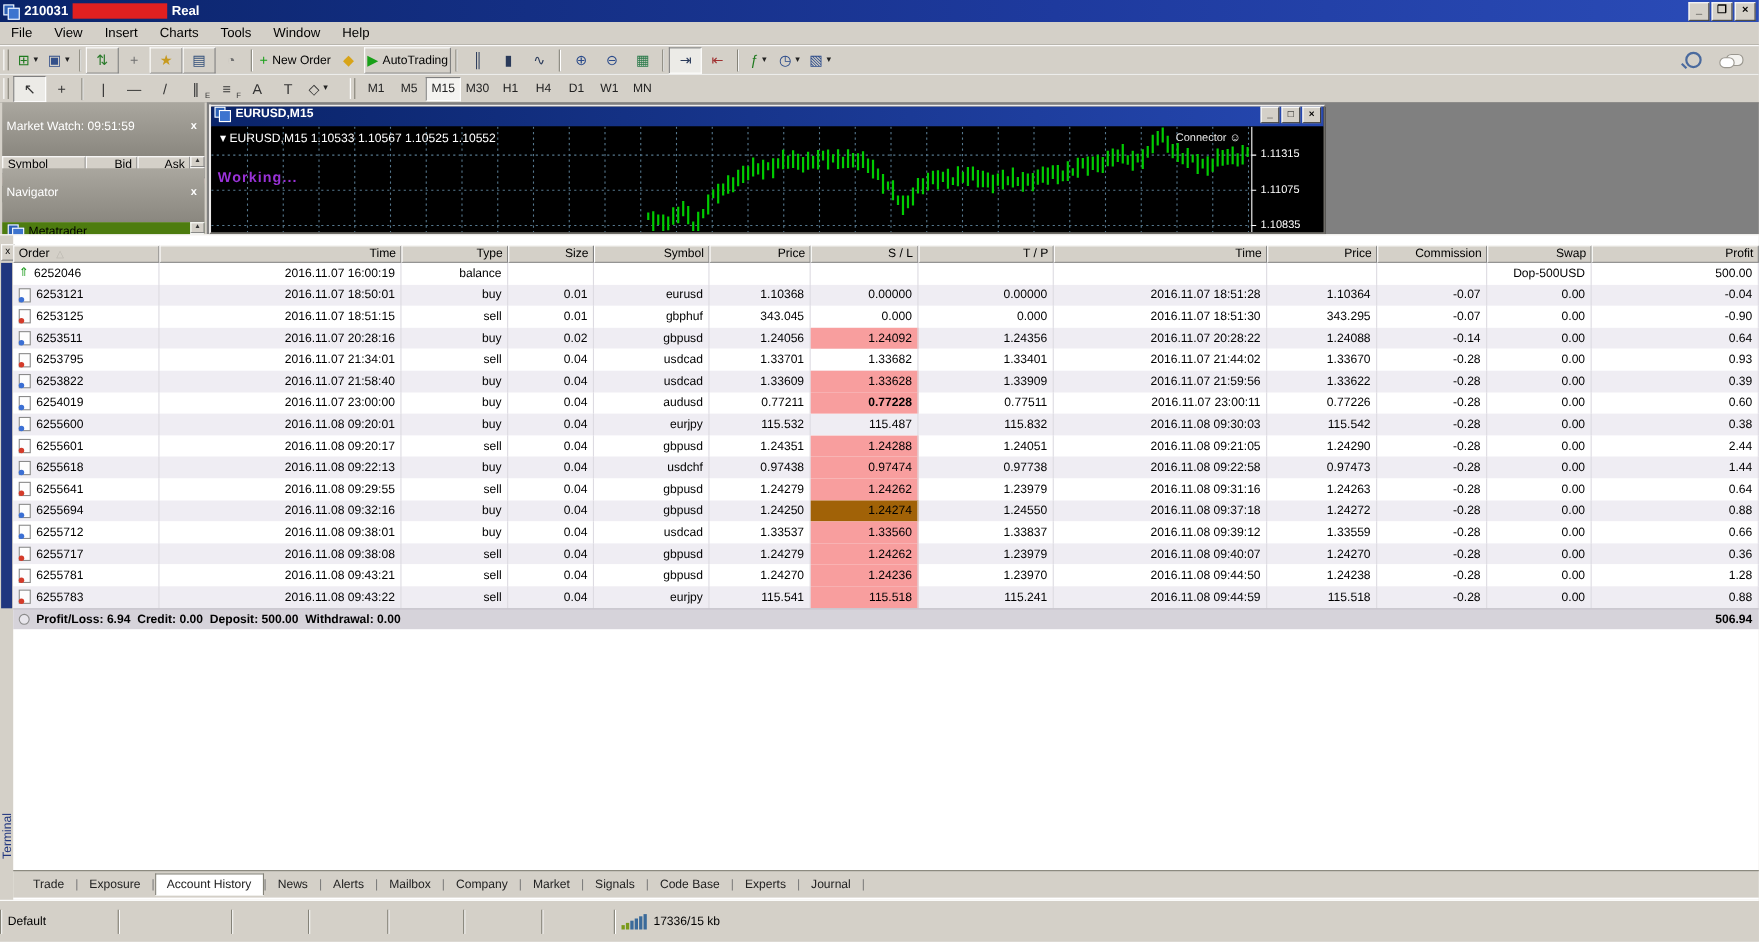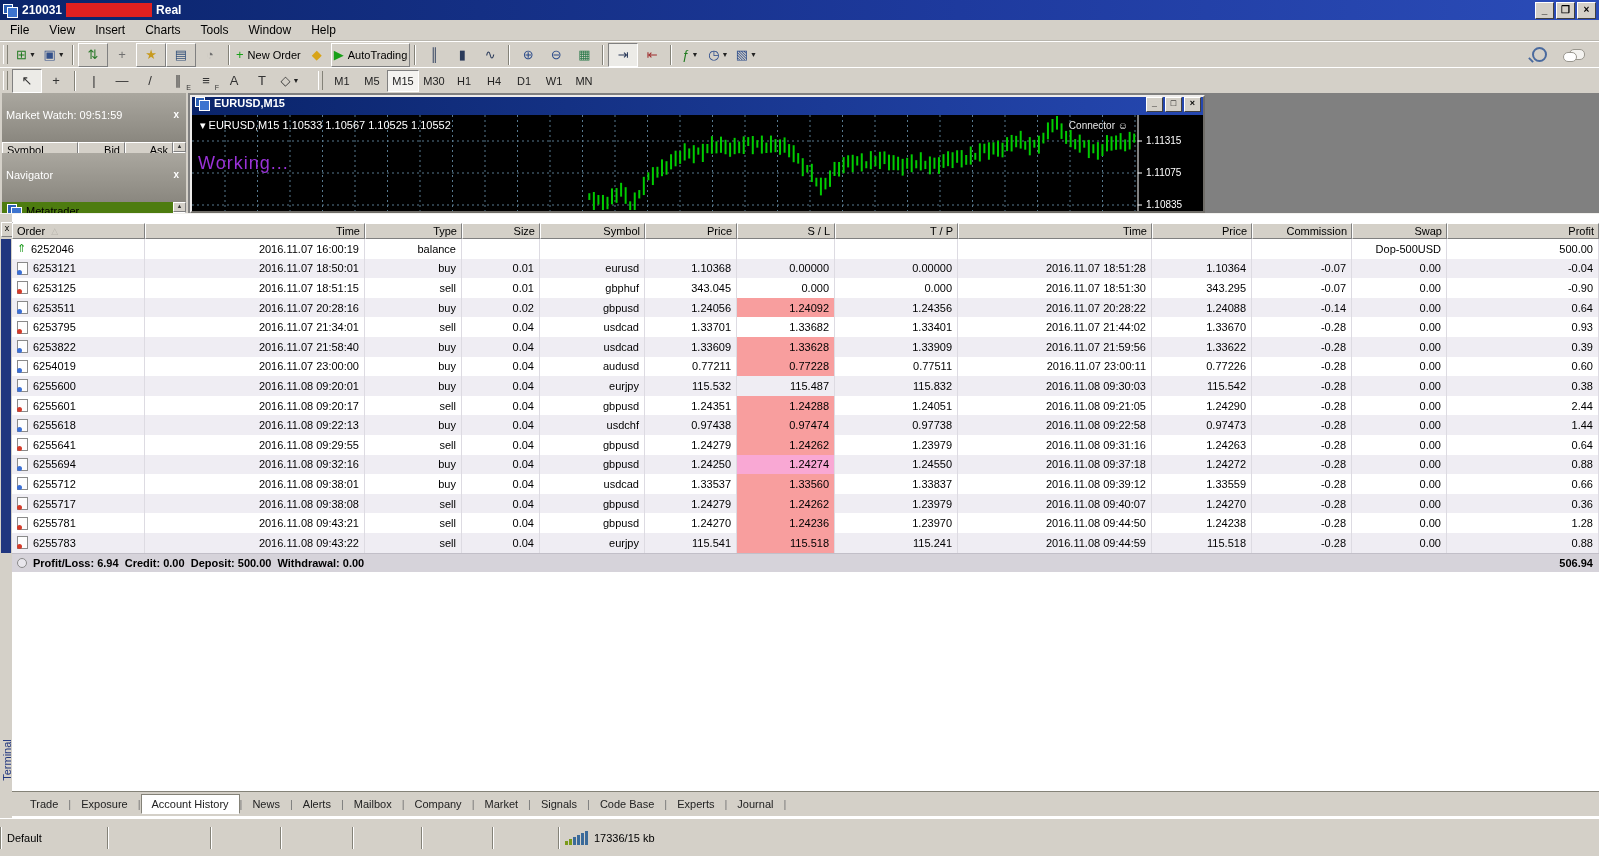--- a/index.html
+++ b/index.html
@@ -64,21 +64,21 @@
     font-size:6px;line-height:6px;text-align:center;color:#333}
   
   #chart-win{left:190px;top:2px;width:1015px;height:118px;border:2px solid #d4d0c8;
     border-color:#eeeceb #6f6d68 #6f6d68 #eeeceb;background:#000;box-sizing:border-box}
   #chart-title{height:18px;background:linear-gradient(90deg,#0a246a,#2547b0);
     display:flex;align-items:flex-start;color:#fff;font-size:11px;font-weight:bold}
   #chart-title .win-btn{width:15px;height:13px;line-height:11px;font-size:9px}
   #chart-area{position:relative;width:100%;height:96px;background:#000;overflow:hidden}
   #quote-line{position:absolute;left:8px;top:4px;color:#fff;font-size:11px}
   #connector{position:absolute;right:75px;top:5px;color:#e8e8e8;font-size:10px}
-  #working{position:absolute;left:6px;top:38px;color:#9a32d8;font-size:18px;font-weight:normal;letter-spacing:1px}
+  #working{position:absolute;left:6px;top:38px;color:#9a32d8;font-size:13px;font-weight:bold;letter-spacing:1px}
   .pricelab{position:absolute;left:954px;color:#fff;font-size:10px}
   
   #terminal{left:0;top:213px;width:1599px;height:605px;background:#fff;border-top:1px solid #f2f1ee}
   #t-caption{left:0;top:0;width:12px;height:605px;background:#d4d0c8}
   #t-navybar{left:1px;top:25px;width:10px;height:314px;background:#20367f}
   #t-close{left:1px;top:8px;width:10px;height:13px;background:#d4d0c8;border:1px solid;
     border-color:#fff #808080 #808080 #fff;font-size:9px;line-height:10px;text-align:center}
   #t-vlabel{left:-31px;top:540px;width:76px;transform:rotate(-90deg);color:#20367f;
     font-size:11px;text-align:center}
   #t-head{left:12px;top:9px;height:16px;display:grid}
@@ -626,21 +626,21 @@
         <span class="tcell">0.00</span>
         <span class="tcell">0.39</span>
       </div>
       <div class="trow" style="grid-template-columns: 133px 220px 97px 78px 105px 92px 98px 123px 194px 100px 100px 95px 152px;">
         <span class="tcell left"><span class="doc-ico buy"></span>6254019</span>
         <span class="tcell">2016.11.07 23:00:00</span>
         <span class="tcell">buy</span>
         <span class="tcell">0.04</span>
         <span class="tcell">audusd</span>
         <span class="tcell">0.77211</span>
-        <span class="tcell" style="background: rgb(248, 158, 158);">0.77228</span>
+        <span class="tcell" style="background: rgb(248, 158, 158); font-weight: bold;">0.77228</span>
         <span class="tcell">0.77511</span>
         <span class="tcell">2016.11.07 23:00:11</span>
         <span class="tcell">0.77226</span>
         <span class="tcell">-0.28</span>
         <span class="tcell">0.00</span>
         <span class="tcell">0.60</span>
       </div>
       <div class="trow stripe" style="grid-template-columns: 133px 220px 97px 78px 105px 92px 98px 123px 194px 100px 100px 95px 152px;">
         <span class="tcell left"><span class="doc-ico buy"></span>6255600</span>
         <span class="tcell">2016.11.08 09:20:01</span>
@@ -701,21 +701,21 @@
         <span class="tcell">0.00</span>
         <span class="tcell">0.64</span>
       </div>
       <div class="trow stripe" style="grid-template-columns: 133px 220px 97px 78px 105px 92px 98px 123px 194px 100px 100px 95px 152px;">
         <span class="tcell left"><span class="doc-ico buy"></span>6255694</span>
         <span class="tcell">2016.11.08 09:32:16</span>
         <span class="tcell">buy</span>
         <span class="tcell">0.04</span>
         <span class="tcell">gbpusd</span>
         <span class="tcell">1.24250</span>
-        <span class="tcell" style="background: #f9a8d4;">1.24274</span>
+        <span class="tcell" style="background: #a16207;">1.24274</span>
         <span class="tcell">1.24550</span>
         <span class="tcell">2016.11.08 09:37:18</span>
         <span class="tcell">1.24272</span>
         <span class="tcell">-0.28</span>
         <span class="tcell">0.00</span>
         <span class="tcell">0.88</span>
       </div>
       <div class="trow" style="grid-template-columns: 133px 220px 97px 78px 105px 92px 98px 123px 194px 100px 100px 95px 152px;">
         <span class="tcell left"><span class="doc-ico buy"></span>6255712</span>
         <span class="tcell">2016.11.08 09:38:01</span>

